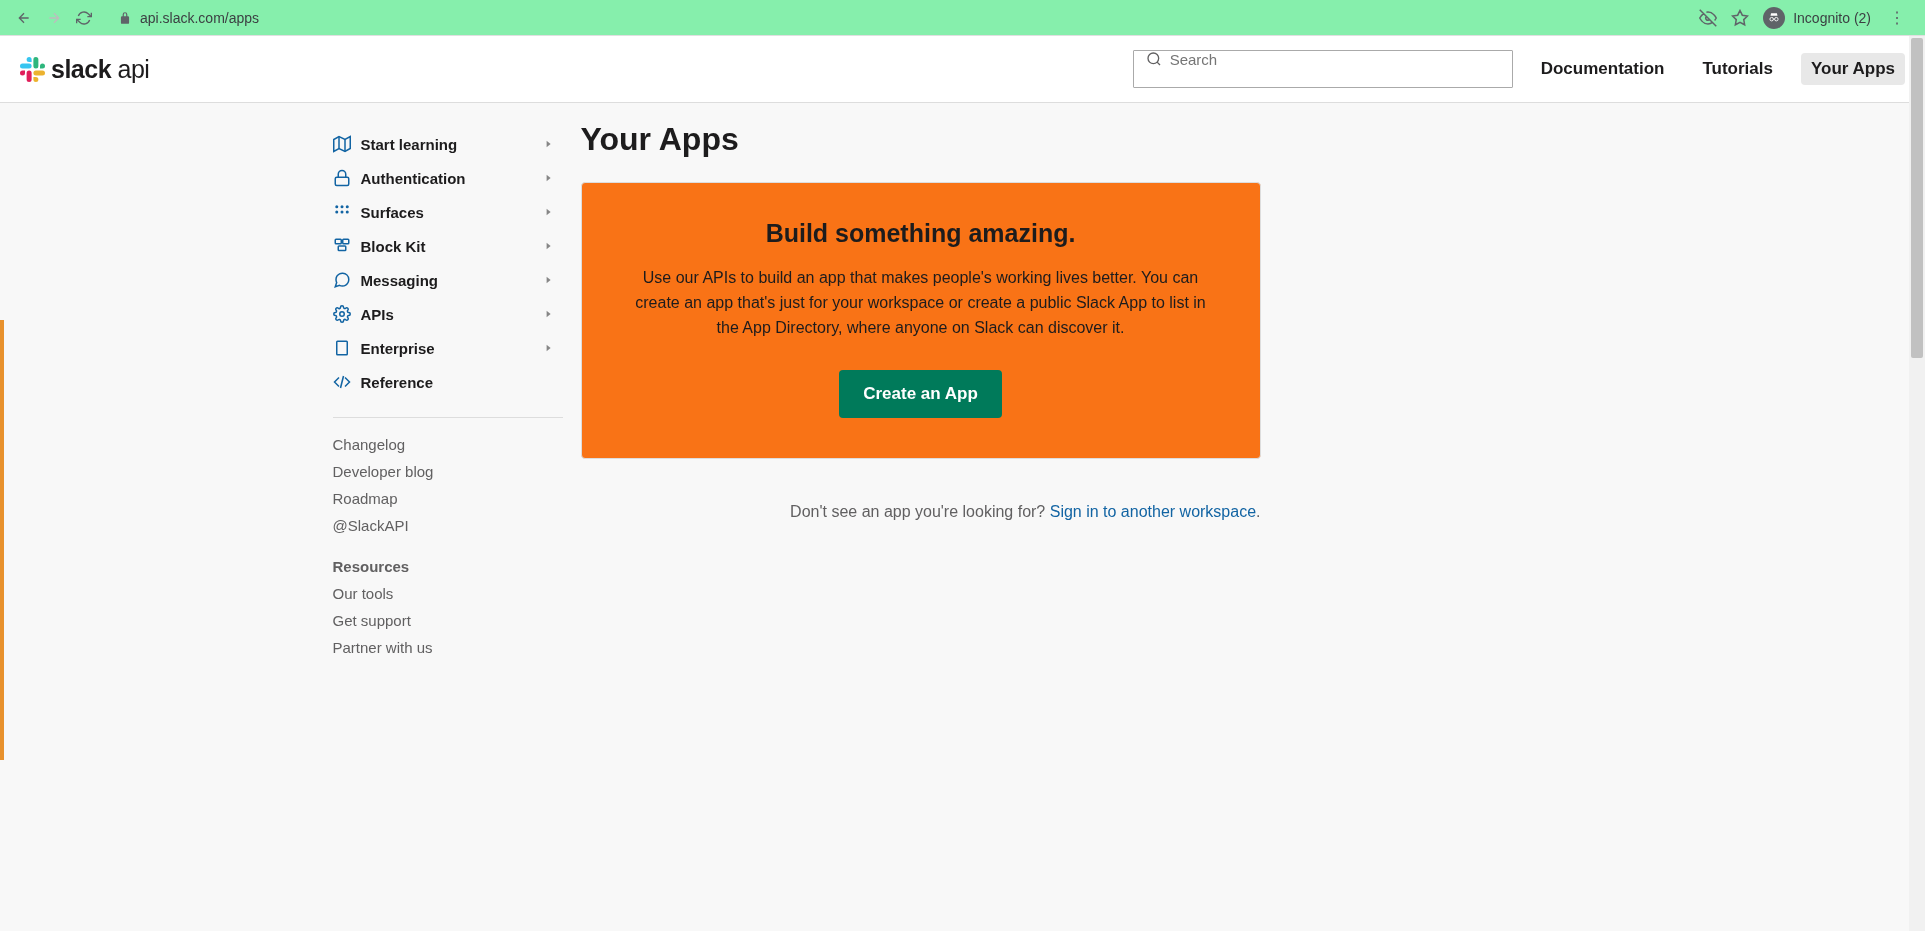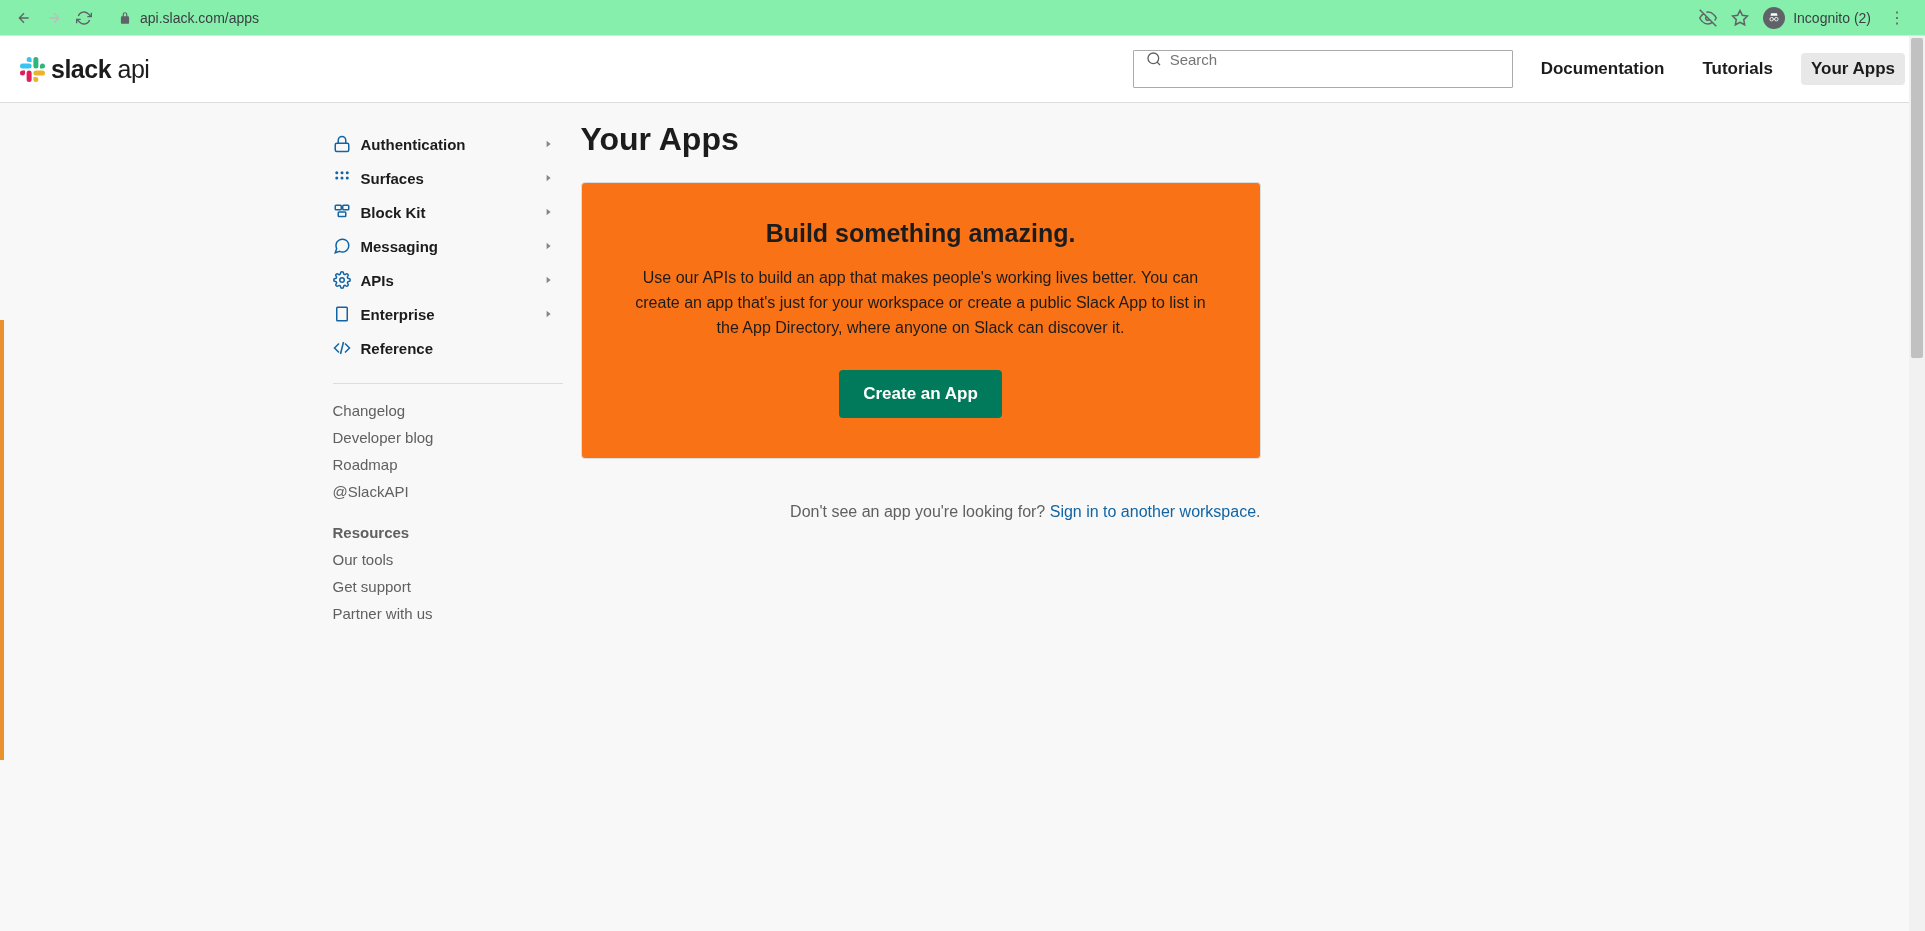--- a/index.html
+++ b/index.html
@@ -388,20 +388,31 @@
       <a class="header-link active">Your Apps</a>
     </div>
   </div>
 
   <div class="main-layout">
 
     <div class="sidebar">
       <div class="sidebar-nav">
         <div class="sidebar-item">
           <svg class="nav-icon" viewBox="0 0 24 24" fill="none" stroke="currentColor" stroke-width="2">
+              <polygon points="1 6 1 22 8 18 16 22 23 18 23 2 16 6 8 2 1 6"></polygon>
+              <line x1="8" y1="2" x2="8" y2="18"></line>
+              <line x1="16" y1="6" x2="16" y2="22"></line>
+            </svg>
+          <span>Start learning</span>
+          <svg class="expand-icon" viewBox="0 0 10 10" fill="currentColor">
+              <path d="M2 1l5 4-5 4z"></path>
+            </svg>
+        </div>
+        <div class="sidebar-item">
+          <svg class="nav-icon" viewBox="0 0 24 24" fill="none" stroke="currentColor" stroke-width="2">
               <rect x="3" y="11" width="18" height="11" rx="2"></rect>
               <path d="M7 11V7a5 5 0 0110 0v4"></path>
             </svg>
           <span>Authentication</span>
           <svg class="expand-icon" viewBox="0 0 10 10" fill="currentColor">
               <path d="M2 1l5 4-5 4z"></path>
             </svg>
         </div>
         <div class="sidebar-item">
           <svg class="nav-icon" viewBox="0 0 24 24" fill="currentColor">

